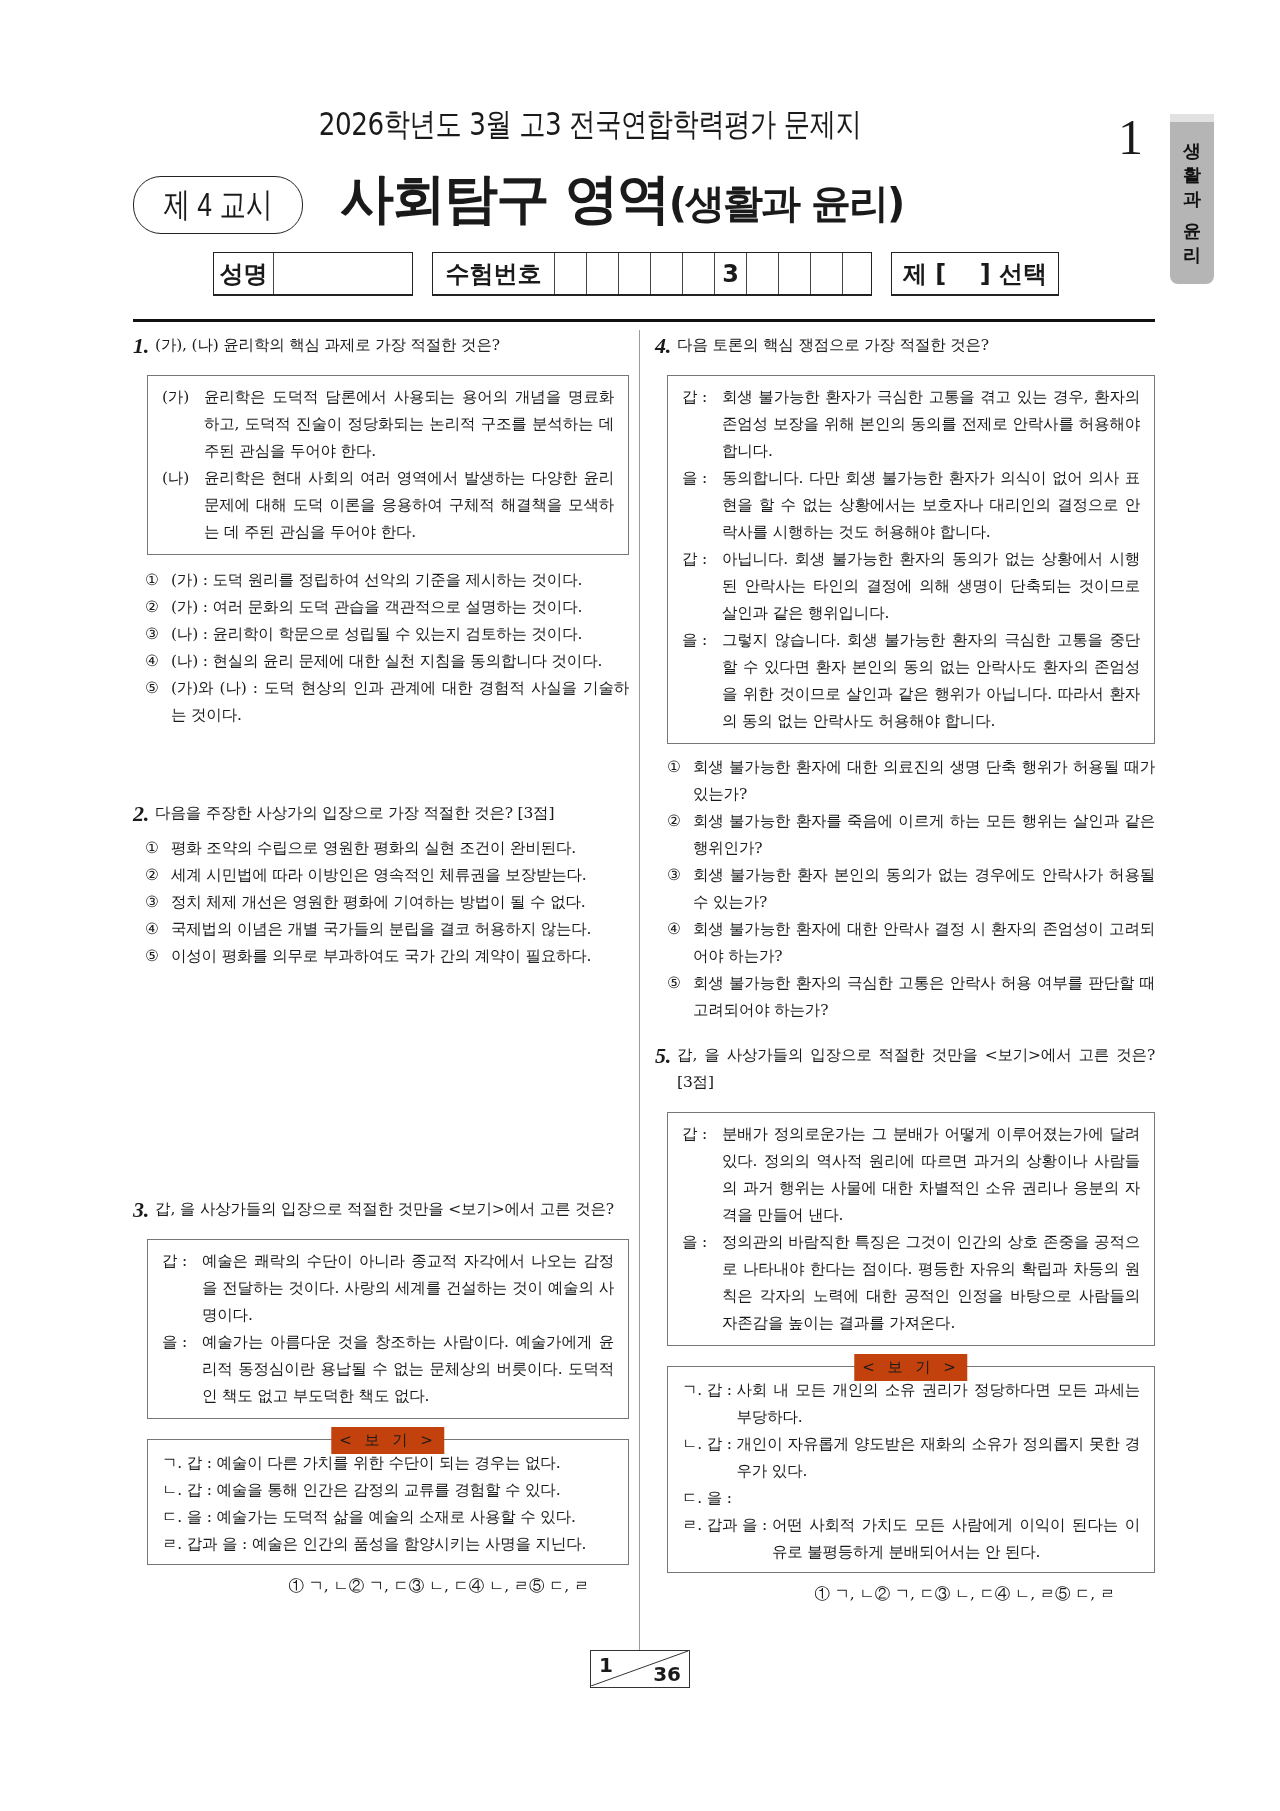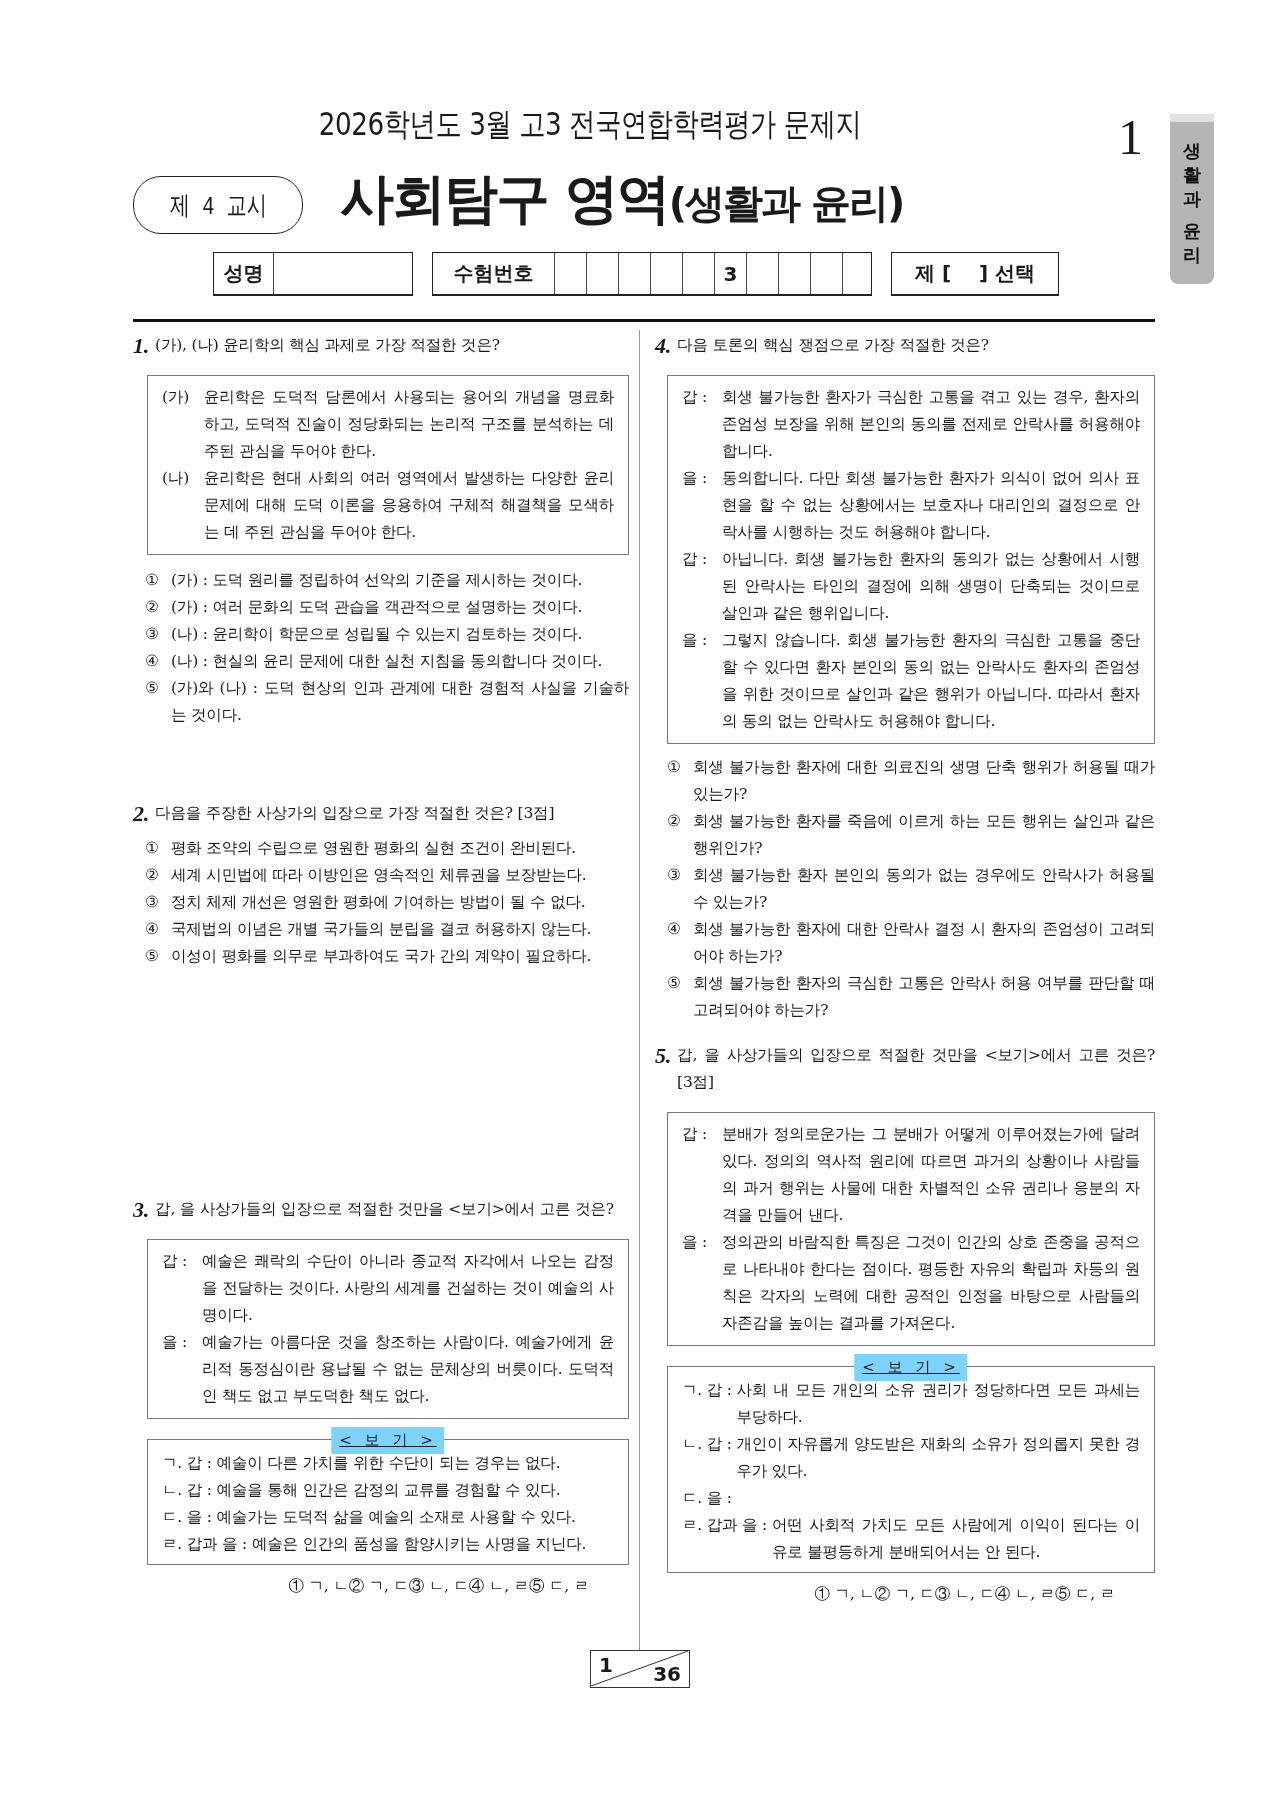--- a/index.html
+++ b/index.html
@@ -8,50 +8,50 @@
   .abs { position:absolute; }
 
   
   .exam-title { left:0; width:1180px; top:103px; text-align:center; font-family:"DejaVu Sans","Liberation Sans",sans-serif;
                 font-size:32px; letter-spacing:-0.5px; transform:scaleX(0.82); transform-origin:center; }
   .page-no { left:1118px; top:108px; font-size:50px; font-family:"Liberation Serif","DejaVu Serif",serif; }
   .side-tab { left:1170px; top:114px; width:44px; height:170px; background:#b5b5b5; border-radius:0 0 8px 8px;
               border-top:8px solid #e2e2e2; box-sizing:border-box; display:flex; flex-direction:column; align-items:center; justify-content:center; }
   .side-tab span { font-family:"DejaVu Sans","Liberation Sans",sans-serif; font-weight:bold; font-size:18px; line-height:24px; color:#111; }
   .period-pill { left:133px; top:176px; width:168px; height:56px; border:1.5px solid #222; border-radius:28px;
-                 display:flex; align-items:center; justify-content:center; font-size:26px; font-family:Liberation Mono, monospace; transform-origin:left; }
+                 display:flex; align-items:center; justify-content:center; font-size:34px; font-family:Liberation Sans, sans-serif; transform-origin:left; }
   .period-pill span { display:inline-block; transform:scaleX(0.78); }
   .subject-title { left:340px; top:163px; font-family:"DejaVu Sans","Liberation Sans",sans-serif; font-weight:bold; white-space:nowrap; }
   .subject-title .main { font-size:54px; letter-spacing:-2px; }
   .subject-title .sub { font-size:40px; letter-spacing:-2px; }
 
   .info-box { top:252px; height:44px; border:1.5px solid #222; border-bottom:2.5px solid #222; box-sizing:border-box; display:flex; }
   .info-box .cell { border-right:1px solid #444; display:flex; align-items:center; justify-content:center;
-                    font-family:"DejaVu Sans","Liberation Sans",sans-serif; font-weight:bold; font-size:20px; box-sizing:border-box; }
+                    font-family:"DejaVu Sans","Liberation Sans",sans-serif; font-weight:bold; font-size:24px; box-sizing:border-box; }
   .info-box .cell:last-child { border-right:none; }
 
   .top-rule { left:133px; top:319px; width:1022px; height:3px; background:#111; }
   .col-divider { left:639px; top:330px; width:1px; height:1320px; background:#9a9a9a; }
 
   
   .q { font-size:15.5px; line-height:27px; letter-spacing:-0.2px; }
   .q-head { display:flex; }
   .q-num { font-family:"Liberation Serif","DejaVu Serif",serif; font-style:italic; font-weight:bold; font-size:22px; margin-right:6px; line-height:27px; }
   .q-text { flex:1; text-align:justify; }
   .passage { border:1.5px solid #777; box-sizing:border-box; padding:8px 14px 8px 14px; font-size:15.5px; line-height:27px; text-align:justify; }
   .speaker { display:flex; }
   .speaker .who { width:40px; flex:none; white-space:nowrap; }
   .speaker .says { flex:1; text-align:justify; }
   .indent-para { text-indent:1em; }
   .choices { font-size:15.5px; line-height:27px; }
   .choice { display:flex; }
   .choice .mk { width:26px; flex:none; }
   .choice .tx { flex:1; text-align:justify; }
   .bogi { border:1.5px solid #777; box-sizing:border-box; position:relative; padding:10px 14px 6px 14px; font-size:15.5px; line-height:27px; }
-  .bogi-title { position:absolute; top:-13px; left:50%; transform:translateX(-50%); background:#7dd3fc; padding:0 8px; font-size:15px; white-space:nowrap; letter-spacing:4px;text-decoration:underline; }
+  .bogi-title { position:absolute; top:-13px; left:50%; transform:translateX(-50%); background:#c2410c; padding:0 8px; font-size:15px; white-space:nowrap; letter-spacing:4px; }
   .bogi-item { display:flex; }
   .bogi-item .lbl { flex:none; white-space:nowrap; }
   .bogi-item .tx { flex:1; text-align:justify; }
   .answer-row { display:flex; justify-content:flex-end; font-size:15.5px; line-height:27px; }
 
   .page-counter { left:590px; top:1650px; width:100px; height:38px; border:1.5px solid #333; box-sizing:border-box;
                   font-family:"DejaVu Sans","Liberation Sans",sans-serif; font-weight:bold; font-size:20px; }
   .page-counter svg { position:absolute; left:0; top:0; }
   .page-counter .cur { position:absolute; left:8px; top:2px; }
   .page-counter .tot { position:absolute; right:8px; bottom:1px; }

